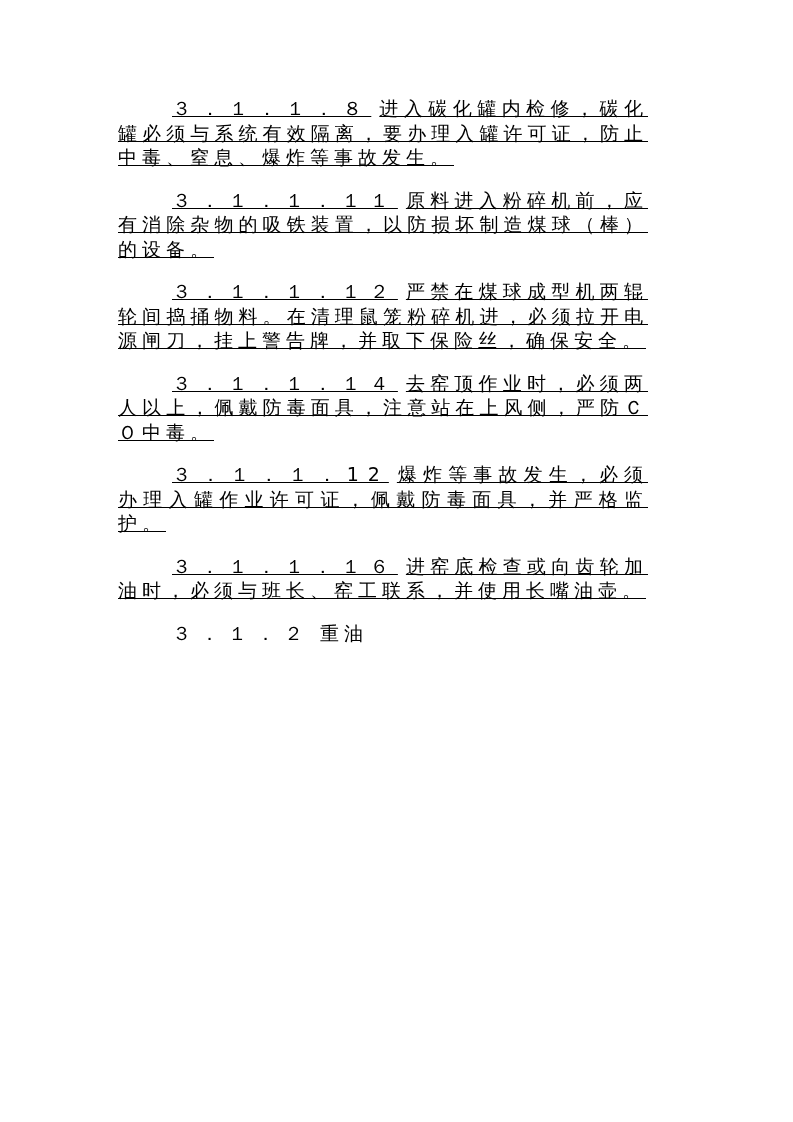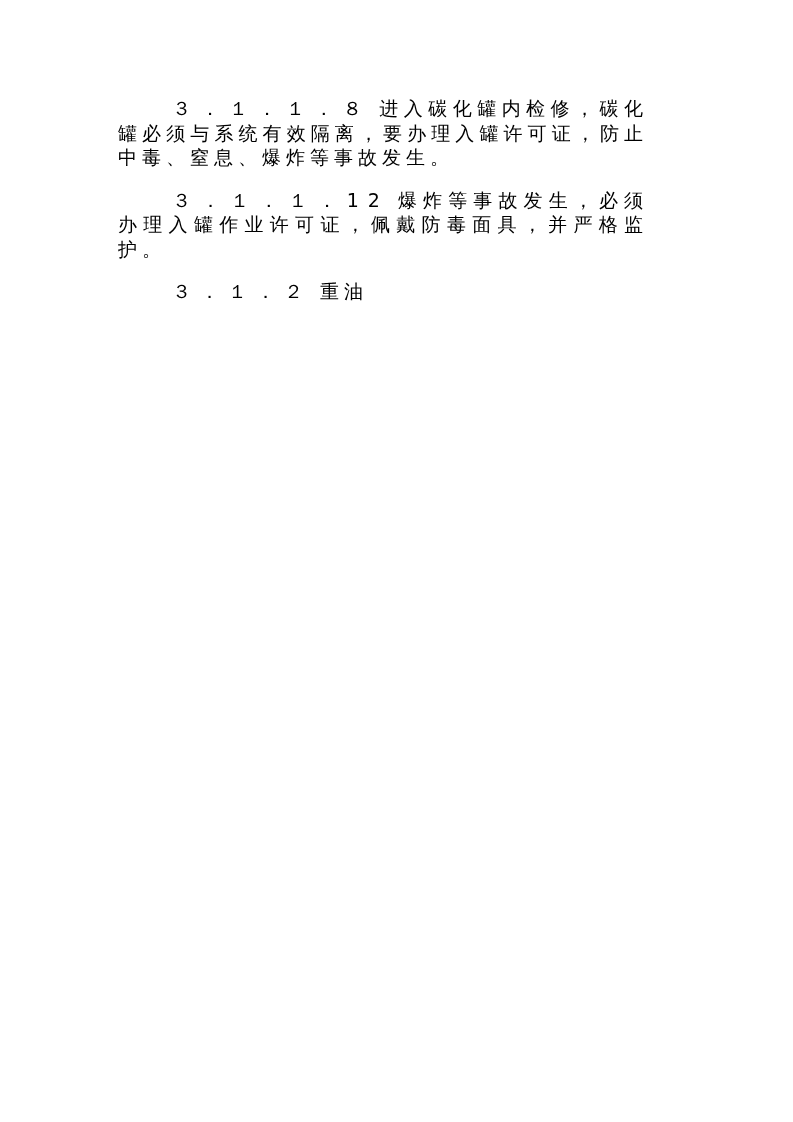--- a/index.html
+++ b/index.html
@@ -22,20 +22,21 @@
       width: 542px;
     }
     .para {
       font-size: 19px;
       line-height: 24.5px;
       letter-spacing: 5px;
       text-indent: 54px;
       text-align: justify;
       margin: 0 12px 18px 0;
       word-break: break-all;
+      text-decoration: underline;
     }
     .num {
       letter-spacing: 9px;
       margin-right: 8px;
     }
     .heading {
       font-size: 19px;
       line-height: 24.5px;
       letter-spacing: 5px;
       text-indent: 54px;
@@ -43,21 +44,25 @@
     }
   </style>
 </head>
 <body>
 
 <div class="page">
   <p class="para"><span class="num">３．１．１．８</span><span>进入碳化罐内检修，碳化罐必须与系统有效隔离，要办理入罐许可证，防止中毒、窒息、爆炸等事故发生。</span></p>
 
 
 
+  <p class="para"><span class="num">３．１．１．１１</span><span>原料进入粉碎机前，应有消除杂物的吸铁装置，以防损坏制造煤球（棒）的设备。</span></p>
+
+  <p class="para"><span class="num">３．１．１．１２</span><span>严禁在煤球成型机两辊轮间捣捅物料。在清理鼠笼粉碎机进，必须拉开电源闸刀，挂上警告牌，并取下保险丝，确保安全。</span></p>
 
 
-
+  <p class="para"><span class="num">３．１．１．１４</span><span>去窑顶作业时，必须两人以上，佩戴防毒面具，注意站在上风侧，严防ＣＯ中毒。</span></p>
 
   <p class="para"><span class="num">３．１．１．12</span><span>爆炸等事故发生，必须办理入罐作业许可证，佩戴防毒面具，并严格监护。</span></p>
 
+  <p class="para"><span class="num">３．１．１．１６</span><span>进窑底检查或向齿轮加油时，必须与班长、窑工联系，并使用长嘴油壶。</span></p>
 
   <p class="heading"><span class="num">３．１．２</span><span>重油</span></p>
 </div>
 
 </body></html>

